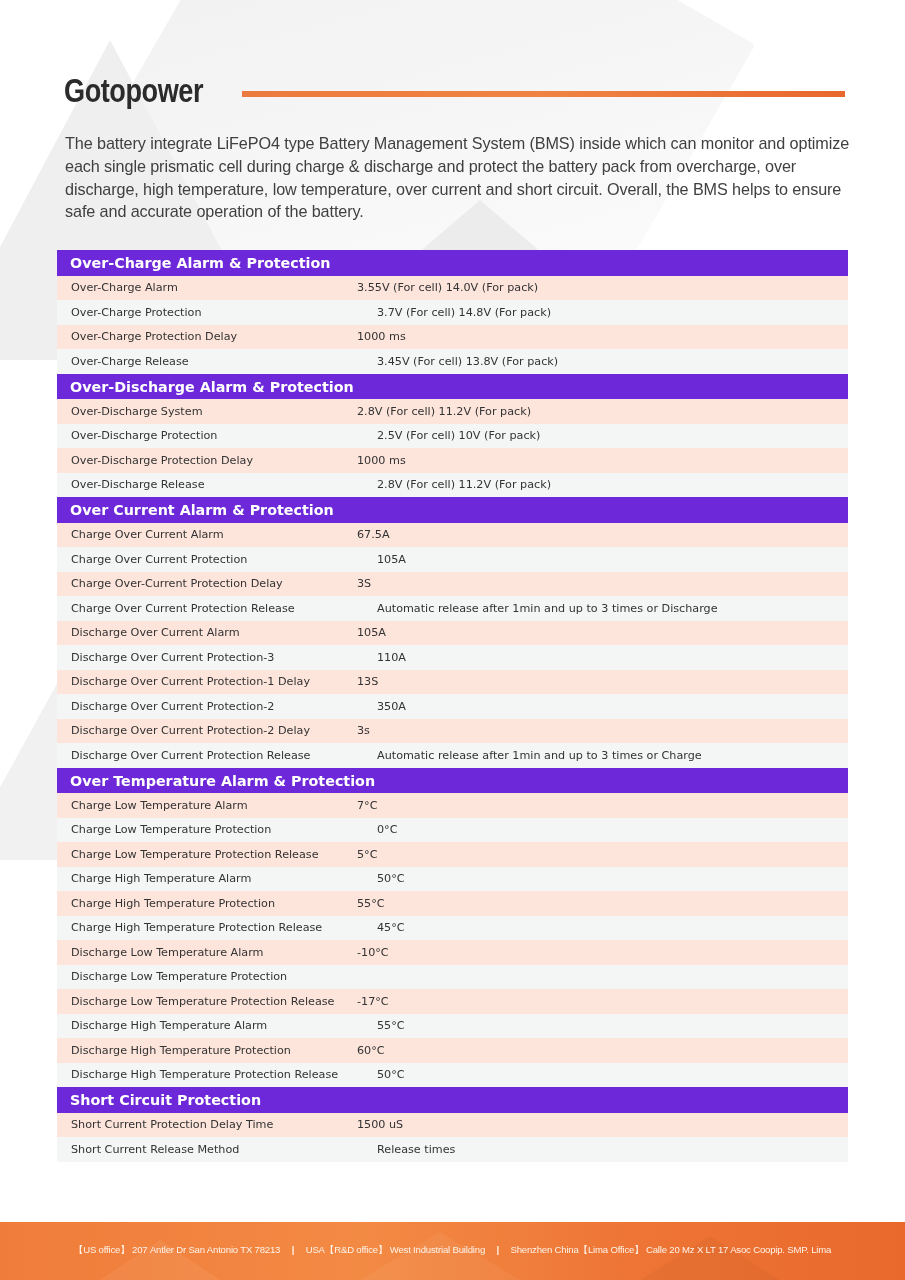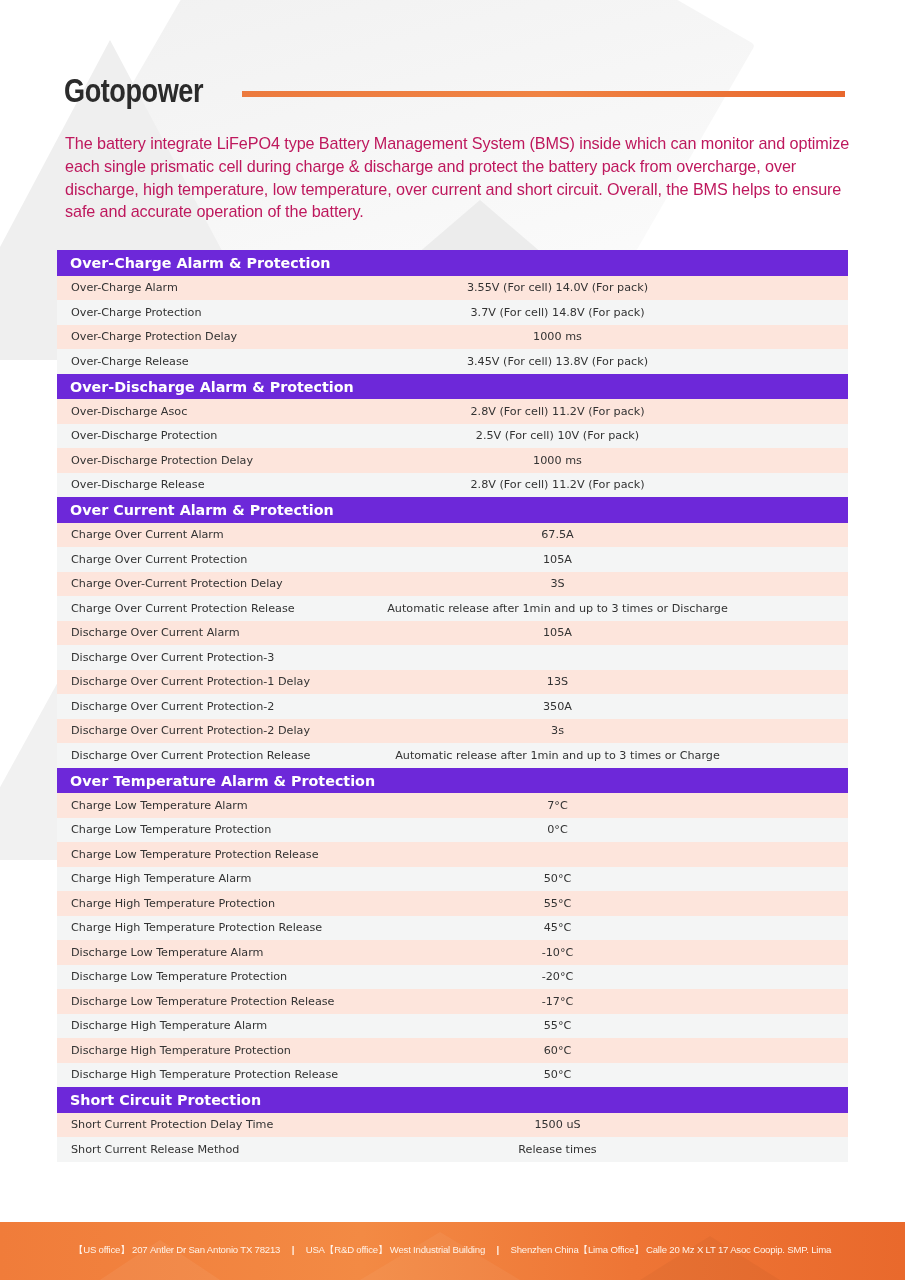--- a/index.html
+++ b/index.html
@@ -11,29 +11,29 @@
   .bg .t1 { left: -60px; top: 40px; border-left: 170px solid transparent; border-right: 170px solid transparent; border-bottom: 320px solid #efefef; }
   .bg .t2 { left: 140px; top: -120px; width: 520px; height: 520px; background: linear-gradient(135deg, rgba(230,230,230,0.7), rgba(255,255,255,0)); transform: rotate(30deg); border-radius: 4px; }
   .bg .t3 { left: 410px; top: 200px; border-left: 70px solid transparent; border-right: 70px solid transparent; border-bottom: 60px solid #ececec; }
   .bg .t4 { left: -40px; top: 660px; border-left: 110px solid transparent; border-right: 110px solid transparent; border-bottom: 200px solid #f1f1f1; }
 
   .content { position: relative; z-index: 1; }
 
   .brand { position: absolute; left: 64px; top: 72px; font-family: "Liberation Sans", sans-serif; font-weight: bold; font-size: 33px; color: #2b2b2b; letter-spacing: -0.5px; transform: scaleX(0.82); transform-origin: left center; }
   .brand-rule { position: absolute; left: 242px; top: 91px; width: 603px; height: 6px; background: linear-gradient(90deg, #ec7a3e, #f08343 50%, #e8672d); }
 
-  .intro { position: absolute; left: 65px; top: 132px; width: 790px; font-family: "Liberation Sans", sans-serif; font-size: 16.2px; line-height: 22.8px; color: #be185d; letter-spacing: -0.1px; }
+  .intro { position: absolute; left: 65px; top: 132px; width: 790px; font-family: "Liberation Sans", sans-serif; font-size: 16.2px; line-height: 22.8px; color: #404040; letter-spacing: -0.1px; }
 
   .spec-table { position: absolute; left: 57px; top: 250px; width: 791px; }
   .section-header { height: 25.5px; background: #6d28d9; color: #ffffff; font-size: 14.3px; font-weight: bold; line-height: 26px; padding-left: 13px; font-family: "DejaVu Sans", sans-serif; }
   .row { display: flex; height: 24.5px; align-items: center; font-size: 11.2px; color: #333; font-family: "DejaVu Sans", sans-serif; }
   .row.odd { background: #fde5dc; }
-  .row.even { background: #f4f5f5; }
+  .row.even { background: #f4f5f5; gap: 20px; }
   .row .label { width: 300px; padding-left: 14px; }
-  .row .value { flex: 1; text-align: center; padding-right: 90px; }
+  .row .value { flex: 1; text-align: left; padding-right: 90px; }
 
   .footer { position: absolute; left: 0; top: 1222px; width: 905px; height: 58px; background: linear-gradient(90deg, #f07c3a, #f38a44 40%, #ee7535 70%, #e9692c); overflow: hidden; }
   .footer .shape { position: absolute; width: 0; height: 0; }
   .footer .s1 { left: 100px; top: 18px; border-left: 60px solid transparent; border-right: 60px solid transparent; border-bottom: 40px solid rgba(255,255,255,0.06); }
   .footer .s2 { left: 360px; top: 10px; border-left: 80px solid transparent; border-right: 80px solid transparent; border-bottom: 48px solid rgba(255,255,255,0.05); }
   .footer .s3 { left: 640px; top: 14px; border-left: 70px solid transparent; border-right: 70px solid transparent; border-bottom: 44px solid rgba(0,0,0,0.03); }
   .footer-text { position: absolute; left: 0; right: 0; top: 22px; text-align: center; color: #fff3ea; font-family: "Liberation Sans", sans-serif; font-size: 9.6px; letter-spacing: -0.2px; white-space: nowrap; }
   .footer-text .sep { display: inline-block; margin: 0 8px; font-weight: bold; }
   .footer-text .seg { margin: 0 1px; text-align: center; }
 </style>
@@ -66,21 +66,21 @@
       <div class="row odd">
         <div class="label">Over-Charge Protection Delay</div>
         <div class="value">1000 ms</div>
       </div>
       <div class="row even">
         <div class="label">Over-Charge Release</div>
         <div class="value">3.45V (For cell) 13.8V (For pack)</div>
       </div>
       <div class="section-header">Over-Discharge Alarm &amp; Protection</div>
       <div class="row odd">
-        <div class="label">Over-Discharge Asoc</div>
+        <div class="label">Over-Discharge System</div>
         <div class="value">2.8V (For cell) 11.2V (For pack)</div>
       </div>
       <div class="row even">
         <div class="label">Over-Discharge Protection</div>
         <div class="value">2.5V (For cell) 10V (For pack)</div>
       </div>
       <div class="row odd">
         <div class="label">Over-Discharge Protection Delay</div>
         <div class="value">1000 ms</div>
       </div>
@@ -104,20 +104,21 @@
       <div class="row even">
         <div class="label">Charge Over Current Protection Release</div>
         <div class="value">Automatic release after 1min and up to 3 times or Discharge</div>
       </div>
       <div class="row odd">
         <div class="label">Discharge Over Current Alarm</div>
         <div class="value">105A</div>
       </div>
       <div class="row even">
         <div class="label">Discharge Over Current Protection-3</div>
+        <div class="value">110A</div>
       </div>
       <div class="row odd">
         <div class="label">Discharge Over Current Protection-1 Delay</div>
         <div class="value">13S</div>
       </div>
       <div class="row even">
         <div class="label">Discharge Over Current Protection-2</div>
         <div class="value">350A</div>
       </div>
       <div class="row odd">
@@ -132,40 +133,40 @@
       <div class="row odd">
         <div class="label">Charge Low Temperature Alarm</div>
         <div class="value">7°C</div>
       </div>
       <div class="row even">
         <div class="label">Charge Low Temperature Protection</div>
         <div class="value">0°C</div>
       </div>
       <div class="row odd">
         <div class="label">Charge Low Temperature Protection Release</div>
+        <div class="value">5°C</div>
       </div>
       <div class="row even">
         <div class="label">Charge High Temperature Alarm</div>
         <div class="value">50°C</div>
       </div>
       <div class="row odd">
         <div class="label">Charge High Temperature Protection</div>
         <div class="value">55°C</div>
       </div>
       <div class="row even">
         <div class="label">Charge High Temperature Protection Release</div>
         <div class="value">45°C</div>
       </div>
       <div class="row odd">
         <div class="label">Discharge Low Temperature Alarm</div>
         <div class="value">-10°C</div>
       </div>
       <div class="row even">
         <div class="label">Discharge Low Temperature Protection</div>
-        <div class="value">-20°C</div>
       </div>
       <div class="row odd">
         <div class="label">Discharge Low Temperature Protection Release</div>
         <div class="value">-17°C</div>
       </div>
       <div class="row even">
         <div class="label">Discharge High Temperature Alarm</div>
         <div class="value">55°C</div>
       </div>
       <div class="row odd">

